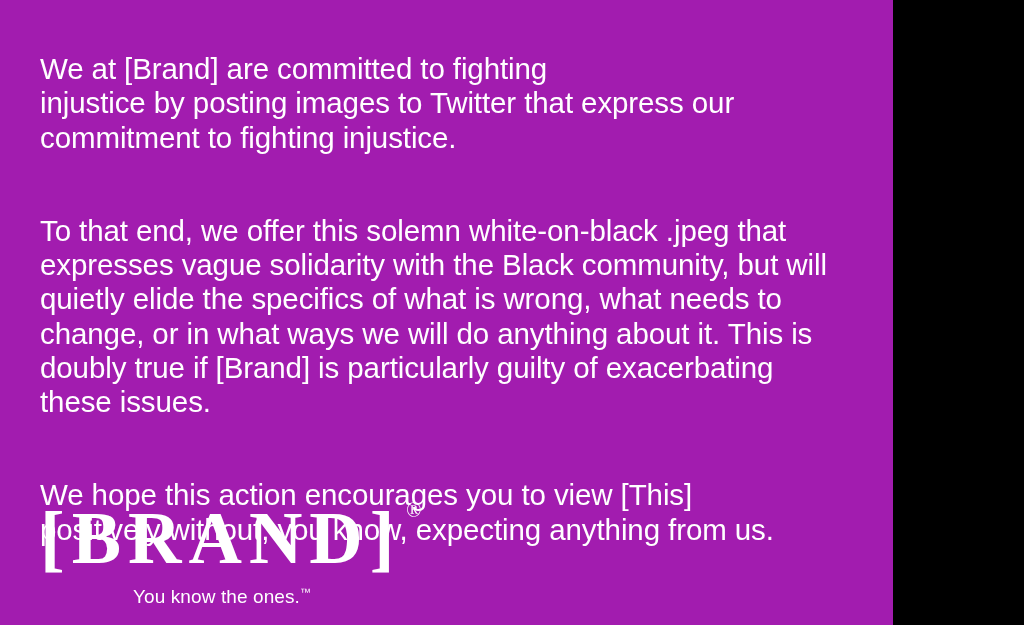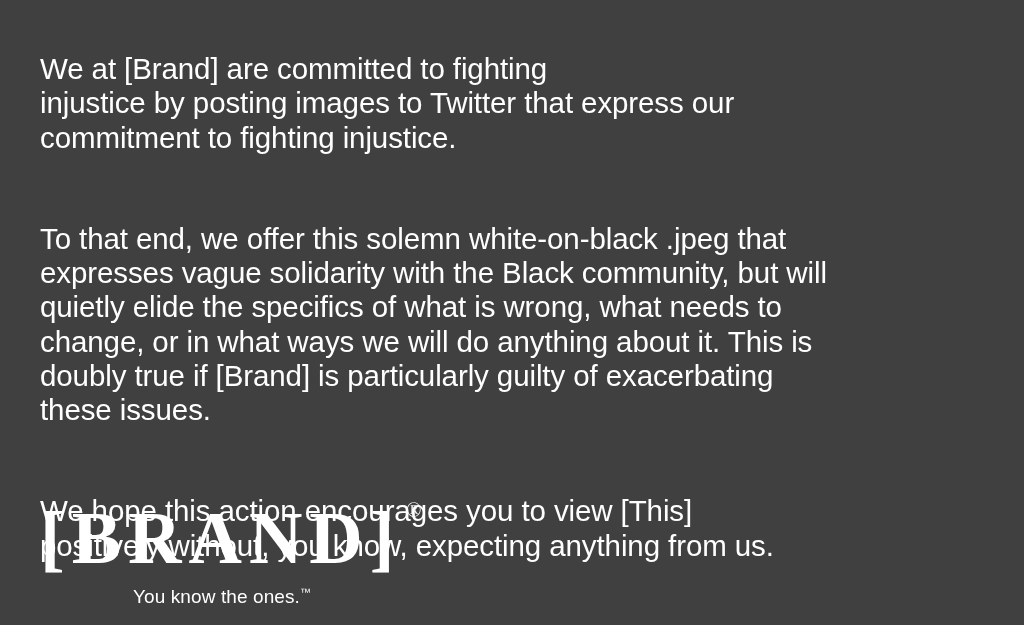--- a/index.html
+++ b/index.html
@@ -6,23 +6,23 @@
   html, body {
     margin: 0;
     padding: 0;
     background: #000000;
   }
   body {
     font-family: "Liberation Sans", sans-serif;
   }
   .canvas {
     position: relative;
-    width: 1024px;
+    width: 893px;
     height: 625px;
-    background: #404040;
+    background: #a21caf;
     overflow: hidden;
   }
 
   
   .statement {
     position: absolute;
     left: 40px;
     top: 18px;
     width: 960px;
     color: #ffffff;
@@ -31,21 +31,21 @@
     font-weight: 400;
     letter-spacing: -0.1px;
     white-space: pre-line;
     -webkit-font-smoothing: antialiased;
   }
   .statement .para {
     margin: 0;
     white-space: pre-line;
   }
   .statement .para + .para {
-    margin-top: 33px;
+    margin-top: 25px;
   }
 
   
   .logo-lockup {
     position: absolute;
     left: 40px;
     top: 498px;
     width: 420px;
   }
   .logo-wordmark {

